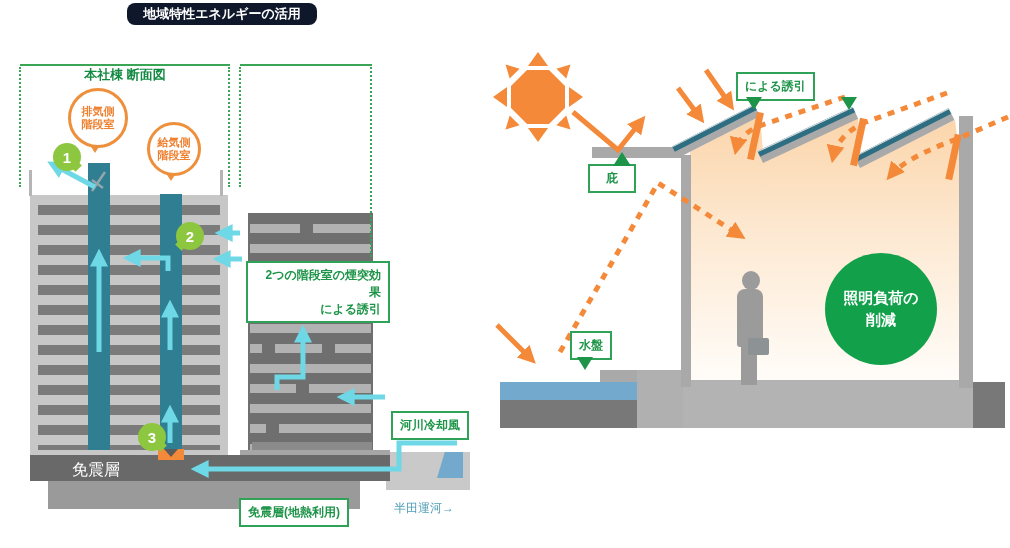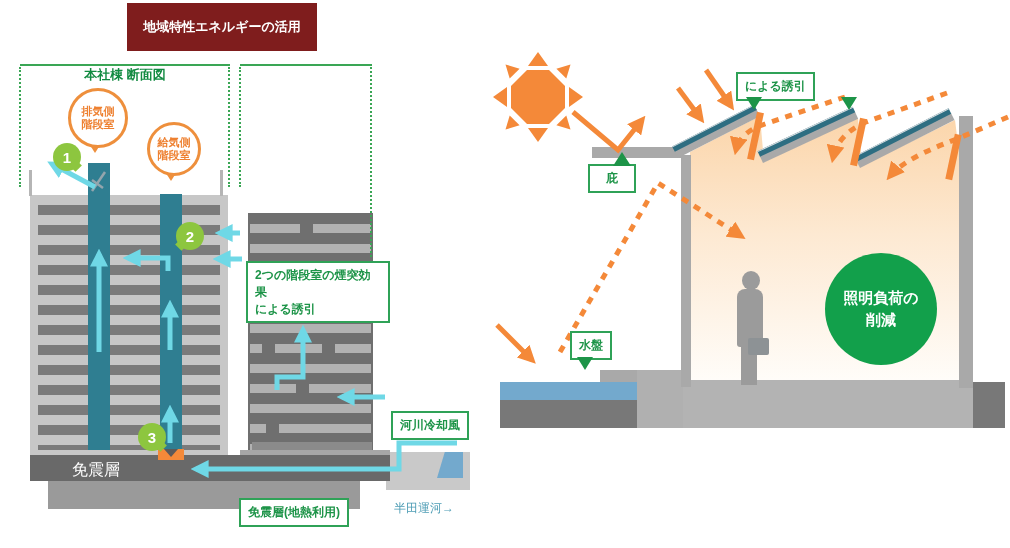--- a/index.html
+++ b/index.html
@@ -1,21 +1,21 @@
 <!DOCTYPE html>
 <html><head>
 <meta charset="utf-8">
 <style>
   html,body{margin:0;padding:0;background:#fff;}
   .canvas{position:relative;width:1010px;height:548px;background:#fff;overflow:hidden;
           font-family:"Liberation Sans","DejaVu Sans",sans-serif;}
   .abs{position:absolute;}
   
-  .pill{position:absolute;background:#7f1d1d;color:#fff;font-size:13px;font-weight:bold;
-        text-align:center;border-radius:0;padding:16px 0;height:16px;line-height:16px;z-index:70;}
+  .pill{position:absolute;background:#0f172a;color:#fff;font-size:13px;font-weight:bold;
+        text-align:center;border-radius:8px;padding:3px 0;height:16px;line-height:16px;z-index:70;}
   
   .dim-label{position:absolute;color:#128a41;font-size:13px;font-weight:bold;text-align:center;z-index:40;}
   .dim-line{position:absolute;border-top:2px solid #3aa655;height:0;z-index:40;}
   .dim-dot{position:absolute;border-left:2px dotted #3aa655;width:0;z-index:40;}
   
   .bldg-main{position:absolute;left:30px;top:195px;width:198px;height:260px;background:#c7c7c7;z-index:1;}
   .floors{position:absolute;left:38px;top:205px;width:182px;height:245px;z-index:2;
           background:repeating-linear-gradient(to bottom,#7b7b7b 0 10px,#c7c7c7 10px 20px);}
   .parapet{position:absolute;width:3px;height:26px;background:#b5b5b5;z-index:2;}
   .shaft{position:absolute;width:22px;background:#2f7e91;z-index:5;}
@@ -122,21 +122,21 @@
   <div class="bubble-tip" style="left:162px;top:167px;"></div>
 
   <div class="badge tail-br" style="left:53px;top:143px;">1</div>
   <div class="badge tail-bl" style="left:176px;top:222px;">2</div>
   <div class="badge tail-br" style="left:138px;top:423px;">3</div>
 
   <div class="abs" style="left:158px;top:449px;width:26px;height:11px;background:#f48939;z-index:8;">
     <div class="abs" style="left:6px;top:0;width:0;height:0;border-left:7px solid transparent;border-right:7px solid transparent;border-top:8px solid #5a5a5a;"></div>
   </div>
 
-  <div class="box-label" style="left:246px;top:261px;width:126px;">2つの階段室の煙突効果
+  <div class="box-label" style="left:246px;top:261px;width:126px;text-align:right;">2つの階段室の煙突効果
 による誘引</div>
   <div class="box-label" style="left:239px;top:498px;">免震層(地熱利用)</div>
   <div class="box-label" style="left:391px;top:411px;">河川冷却風</div>
   <div class="canal-name" style="left:394px;top:500px;">半田運河→</div>
 
 
   <div class="interior"></div>
   <div class="eave"></div>
   <div class="wall" style="left:681px;top:155px;width:10px;height:232px;"></div>
   <div class="wall" style="left:959px;top:116px;width:14px;height:272px;"></div>

